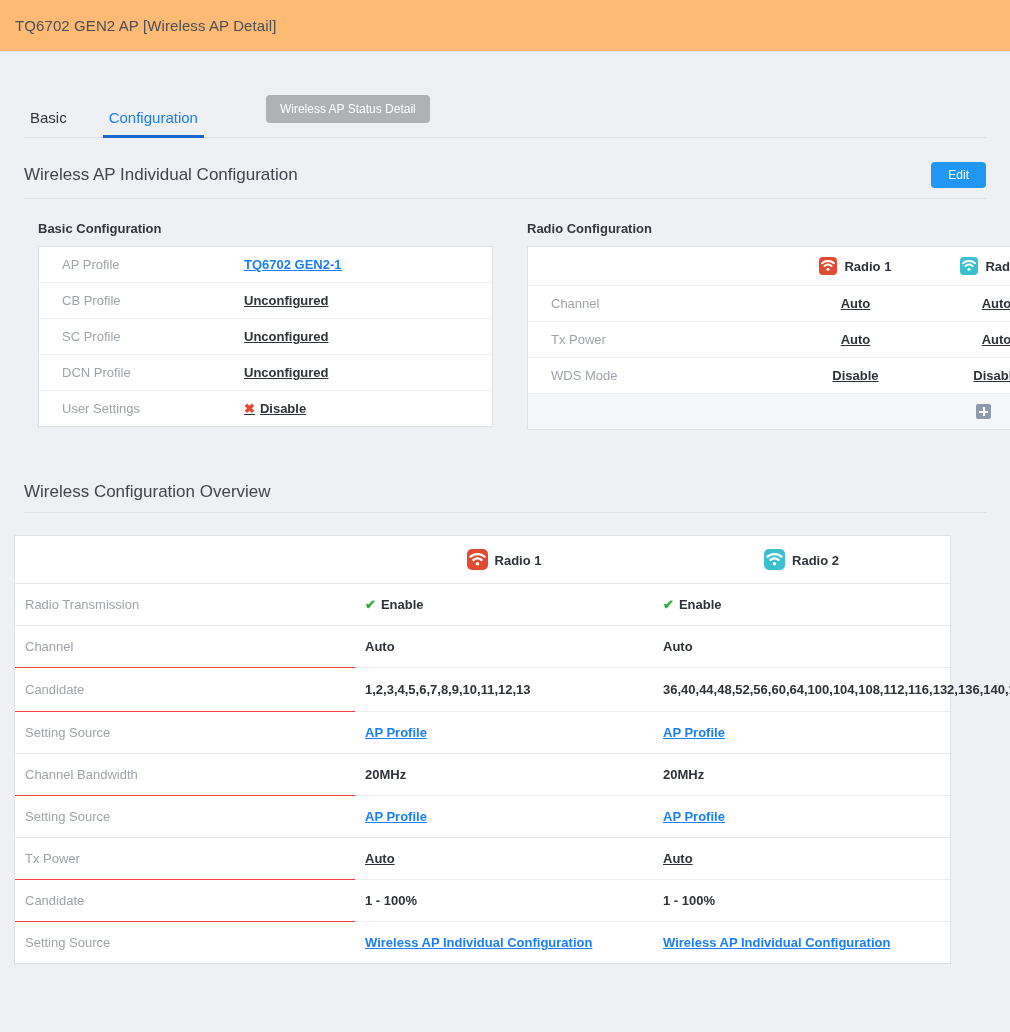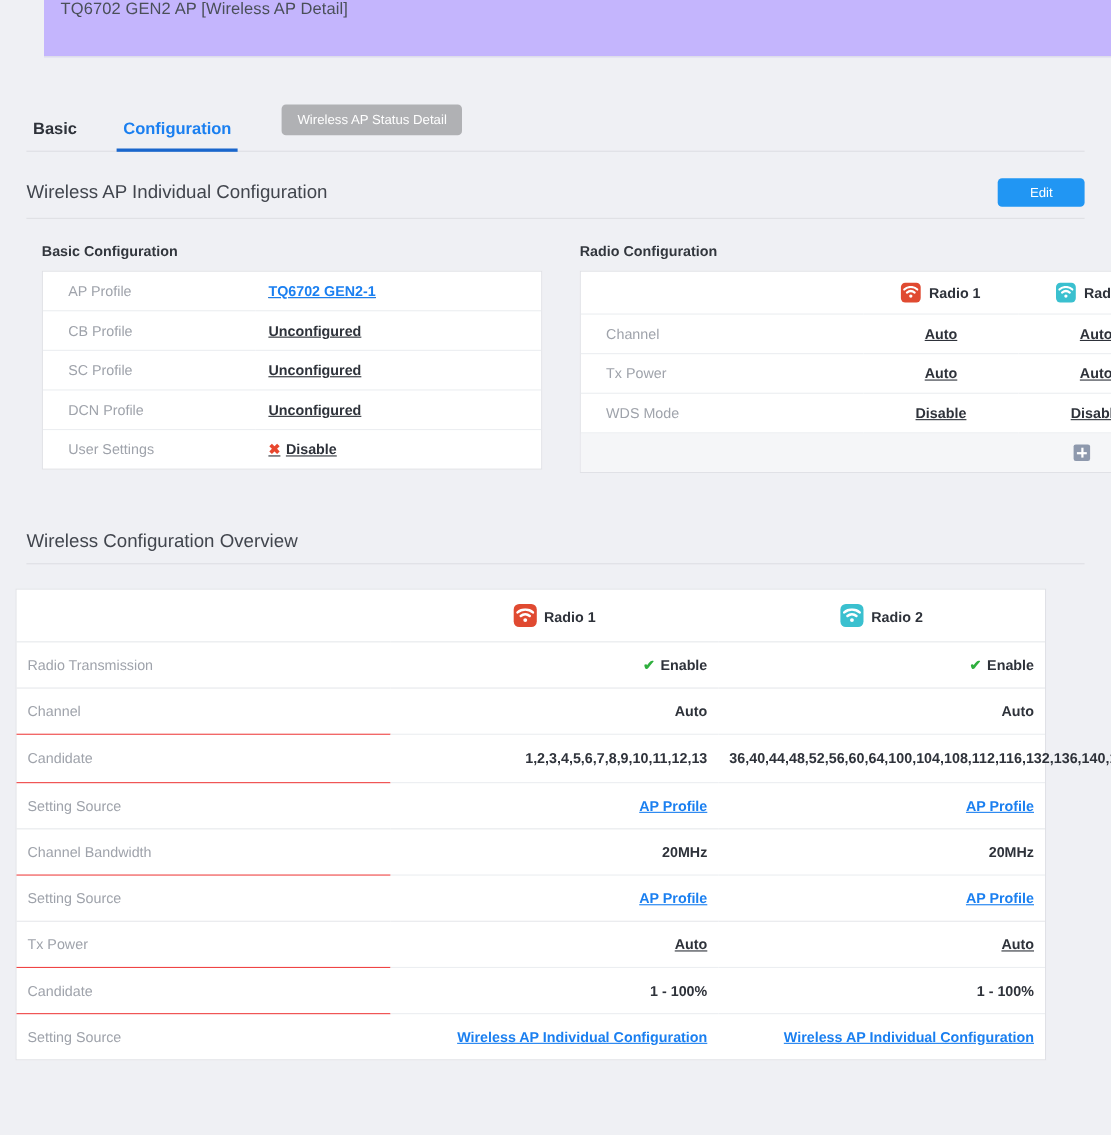--- a/index.html
+++ b/index.html
@@ -10,26 +10,25 @@
     background: #eff0f4;
     font-family: "Liberation Sans", sans-serif;
     font-size: 13px;
     color: #3c4049;
     overflow: hidden;
   }
 
   
   .titlebar {
     height: 52px;
-    background: #c4b5fd;
+    background: #fdba74;
     border-bottom: 1px solid #e2e3e8;
     display: flex;
-    align-items: flex-start;
+    align-items: center;
     padding-left: 15px;
-    margin-left: 40px;
   }
   .titlebar-text {
     font-size: 15px;
     color: #4a4f58;
     letter-spacing: .1px;
   }
 
   
   .tabstrip {
     margin: 38px 24px 0 24px;
@@ -42,34 +41,33 @@
   .tab {
     font-size: 15px;
     color: #2e323a;
     padding: 0 6px 11px 6px;
     margin-right: 30px;
     cursor: pointer;
     position: relative;
     background: none;
     border: none;
     font-family: inherit;
-    font-weight: bold;
   }
   .tab.active {
     color: #1a7ff0;
   }
   .tab.active:after {
     content: "";
     position: absolute;
     left: 0; right: 0; bottom: -1px;
     height: 3px;
     background: #1a66cc;
   }
   .status-btn {
-    margin-left: 10px;
+    margin-left: 32px;
     margin-bottom: 14px;
     background: #b0b1b4;
     color: #ffffff;
     font-size: 12px;
     border: none;
     border-radius: 4px;
     padding: 7px 14px;
     cursor: pointer;
     font-family: inherit;
   }
@@ -89,21 +87,21 @@
     font-size: 17px;
     color: #41454d;
     font-weight: 400;
   }
   .edit-btn {
     background: #2196f3;
     color: #fff;
     border: none;
     border-radius: 4px;
     font-size: 12px;
-    padding: 6px 29px;
+    padding: 6px 17px;
     cursor: pointer;
     font-family: inherit;
   }
 
   
   .cols {
     display: flex;
     gap: 34px;
     padding-top: 22px;
   }
@@ -228,21 +226,21 @@
   table.ov col.c-r1  { width: 298px; }
   table.ov col.c-r2  { width: 297px; }
 
   .ov-head td { padding: 16px 10px; }
   tr.group-sep td { border-top: 1px solid #e6e8ec; }
   tr.sub td.sub-lbl { border-top: 1px solid #ef4444; }
   tr.sub td.sub-val { border-top: 1px solid #eceef1; }
 
   td.ov-lbl { color: #9fa3ab; padding-left: 40px; }
   td.sub-lbl { color: #9fa3ab; padding-left: 82px; }
-  td.ov-val { text-align: right; font-weight: bold; color: #2e323a; }
+  td.ov-val { text-align: left; font-weight: bold; color: #2e323a; }
   .underline-val { text-decoration: underline; }
   .cand { line-height: 17px; }
 </style>
 </head>
 <body>
 
 <div class="titlebar">
   <span class="titlebar-text">TQ6702 GEN2 AP [Wireless AP Detail]</span>
 </div>
 

